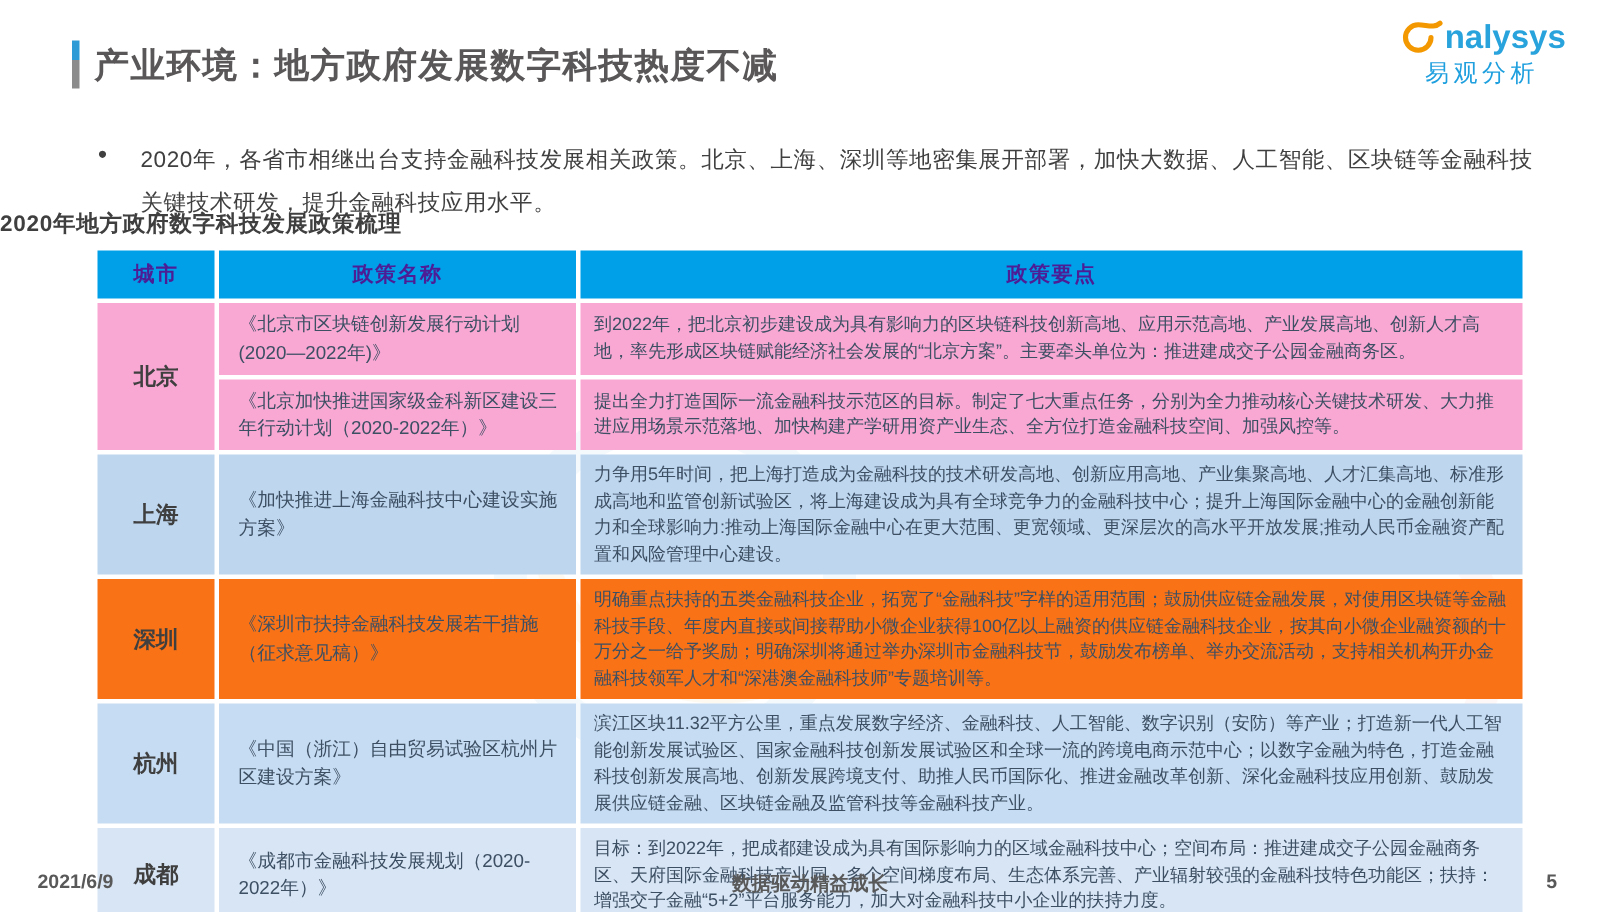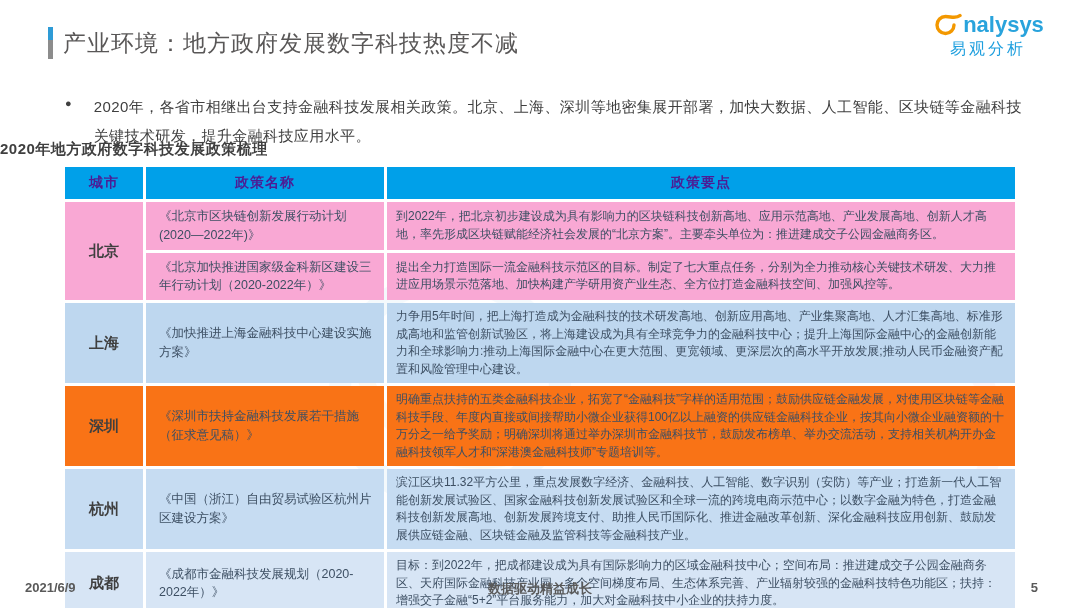--- a/index.html
+++ b/index.html
@@ -9,21 +9,21 @@
     background: #ffffff;
     overflow: hidden;
   }
   .slide { position: relative; width: 1080px; height: 608px; background: #fff; }
 
   
   .title-wrap { position: absolute; left: 48px; top: 27px; display: flex; align-items: center; }
   .accent-bar { width: 5px; height: 32px; margin-right: 10px; display: flex; flex-direction: column; }
   .accent-bar .top { flex: 1; background: #2e9bd6; }
   .accent-bar .bottom { flex: 1.4; background: #8c8c8c; }
-  .page-title { font-size: 23px; font-weight: 400; color: #595757; letter-spacing: 1px; }
+  .page-title { font-size: 23px; font-weight: 700; color: #595757; letter-spacing: 1px; }
 
   .logo { position: absolute; right: 22px; top: 12px; width: 140px; text-align: center; }
   .logo-row1 { display: flex; align-items: center; justify-content: center; }
   .logo-swirl { width: 30px; height: 26px; margin-right: 1px; }
   .logo-en { font-size: 22px; font-weight: 700; color: #29a3dc; letter-spacing: 0px; }
   .logo-cn { font-size: 16px; font-weight: 400; color: #1e9fde; letter-spacing: 3px; margin-top: 1px; }
 
   
   .bullet-wrap { position: absolute; left: 65px; top: 92px; width: 960px; display: flex; }
   .bullet-dot { font-size: 11px; color: #404040; margin: 5px 22px 0 0; }

